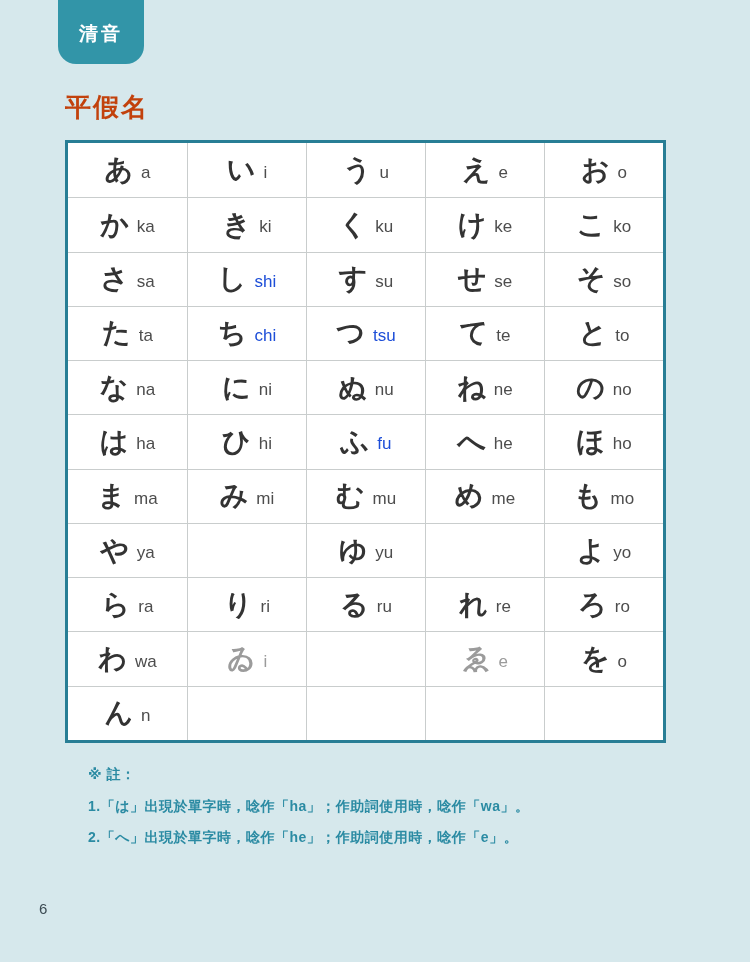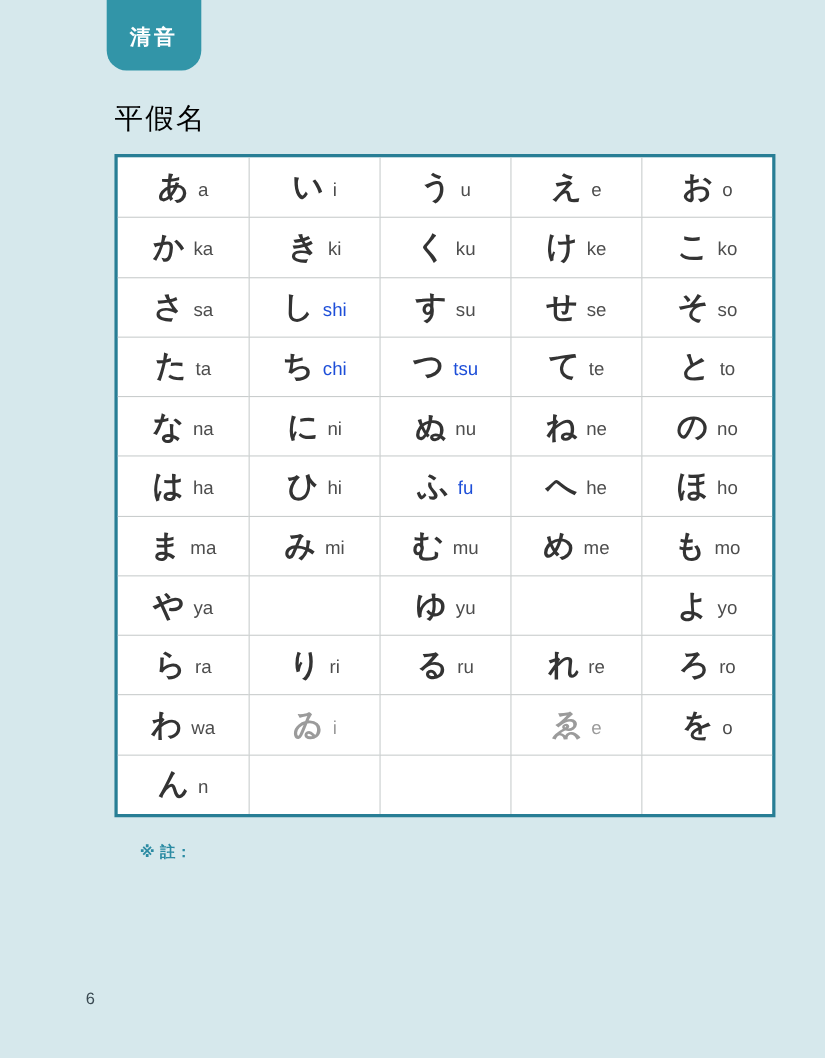--- a/index.html
+++ b/index.html
@@ -2,34 +2,34 @@
 <html><head>
 <meta charset="utf-8">
 <style>
   html,body { margin:0; padding:0; }
   body {
     width:750px; height:962px;
     font-family:"Liberation Sans","DejaVu Sans",sans-serif;
     position:relative; overflow:hidden;
     background:#d6e8ec;
   }
-  .page { position:absolute; inset:0;margin-left:39px; }
+  .page { position:absolute; inset:0; }
 
   .badge {
     position:absolute; left:58px; top:0; width:86px; height:64px;
     background:#3295a8; border-radius:0 0 18px 18px;
     display:flex; align-items:center; justify-content:center;
     color:#ffffff; font-size:19px; font-weight:700; letter-spacing:3px;
     padding-top:4px; box-sizing:border-box;
   }
 
   .page-title {
     position:absolute; left:65px; top:90px; margin:0;
-    font-size:26px; font-weight:400; letter-spacing:2px;
-    color:#000000;
+    font-size:26px; font-weight:700; letter-spacing:2px;
+    color:#c2410c;
   }
 
   .kana-table {
     position:absolute; left:65px; top:140px; width:601px; height:603px;
     box-sizing:border-box; background:#ffffff;
     border:3px solid #287e95;
     display:grid;
     grid-template-columns:repeat(5,1fr);
     grid-template-rows:repeat(11,1fr);
   }
@@ -268,17 +268,19 @@
         <span class="romaji">n</span>
       </div>
       <div class="cell"></div>
       <div class="cell"></div>
       <div class="cell"></div>
       <div class="cell"></div>
     </div>
 
   <div class="notes">
     <div class="note-heading">※ 註：</div>
+    <div class="note-item">1.「は」出現於單字時，唸作「ha」；作助詞使用時，唸作「wa」。</div>
+    <div class="note-item">2.「へ」出現於單字時，唸作「he」；作助詞使用時，唸作「e」。</div>
   </div>
 
   <div class="page-number">6</div>
 
 </div>
 
 </body></html>

